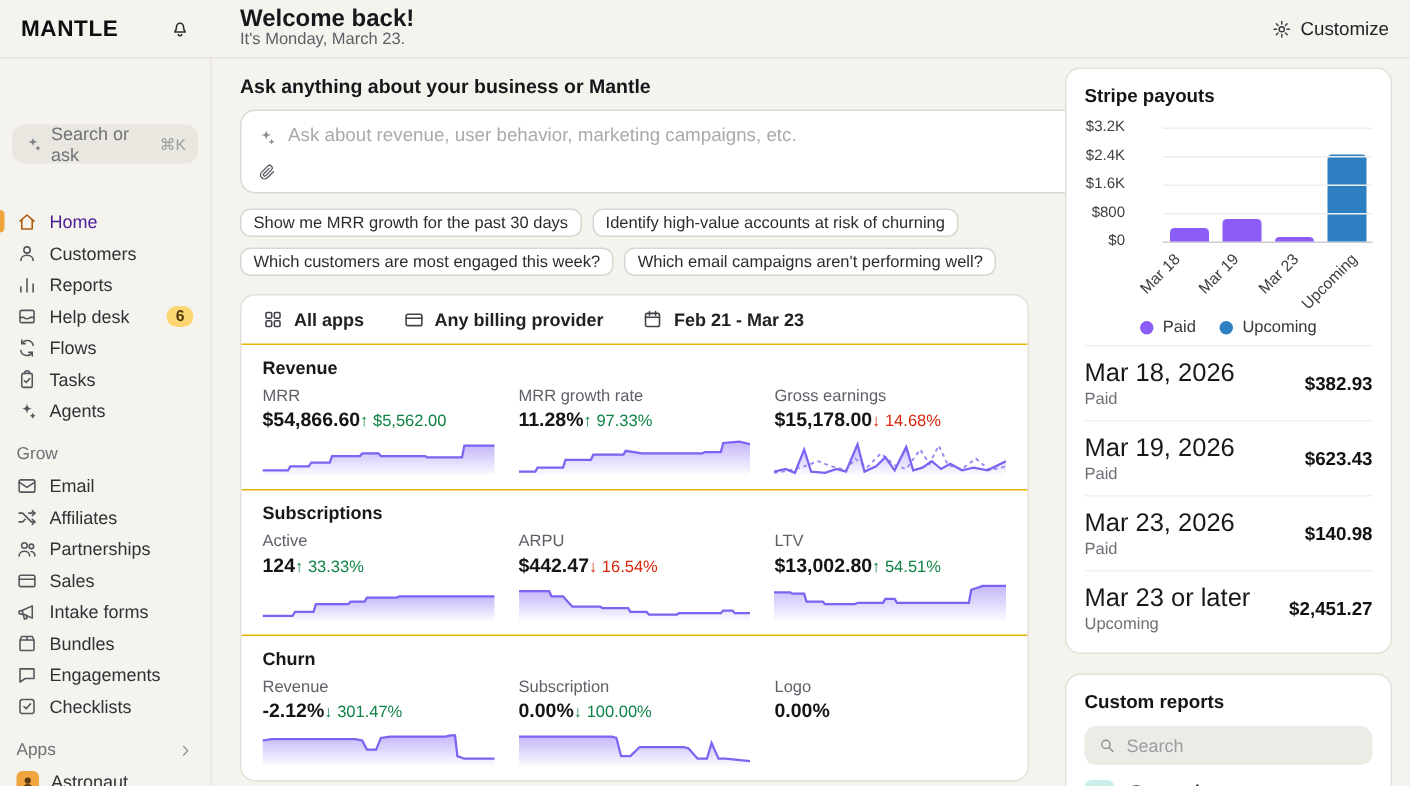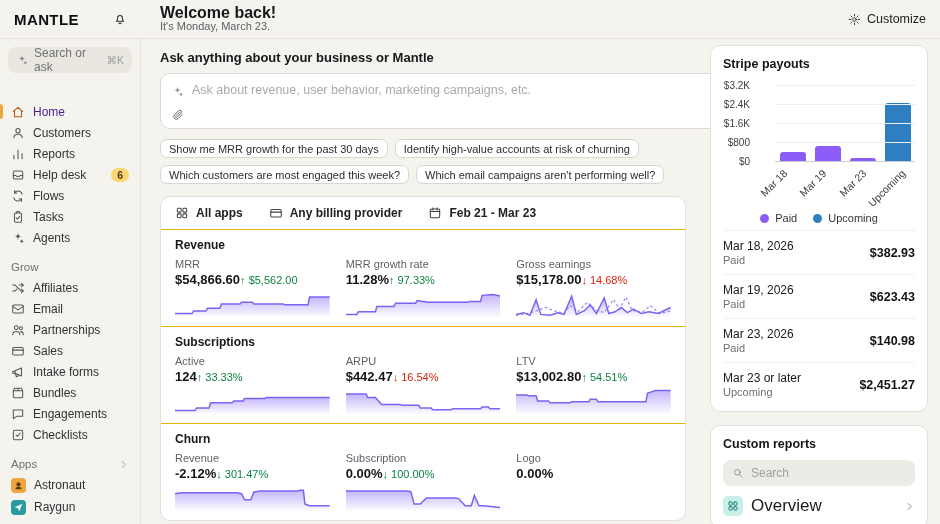--- a/index.html
+++ b/index.html
@@ -15,21 +15,21 @@
   .logo{font-size:15px;font-weight:800;letter-spacing:.4px;color:#0d0e10;}
   .bell{width:14px;height:14px;color:#2c2e31;}
   .greeting{margin-left:19px;flex:1;}
   .g-title{font-size:16px;font-weight:700;color:#16181b;line-height:14px;}
   .g-sub{font-size:11px;color:#5d6167;line-height:12px;}
   .customize{display:flex;align-items:center;gap:6px;font-size:12.5px;color:#222428;margin-right:14px;}
   .customize .ico{width:13px;height:13px;color:#3c3f43;}
 
   
   .sidebar{position:absolute;top:39px;left:0;bottom:0;width:141px;border-right:1px solid #e7e5de;box-sizing:border-box;padding:8px 8px 0;}
-  .searchpill{display:flex;align-items:center;gap:6px;background:#e9e7e0;border-radius:8px;height:26px;padding:0 8px;margin-bottom:10px;}
+  .searchpill{display:flex;align-items:center;gap:6px;background:#e9e7e0;border-radius:8px;height:26px;padding:0 8px;margin-bottom:10px;margin-top:36px;}
   .searchpill .ico{width:12px;height:12px;color:#7c7f83;flex:0 0 auto;}
   .sp-label{font-size:12px;color:#6f7276;flex:1;}
   .sp-kbd{font-size:10.5px;color:#9b9da1;}
   .nav-item{position:relative;display:flex;align-items:center;gap:8px;height:21px;padding:0 3px;font-size:12px;color:#303236;}
   .nav-item .ico{width:14px;height:14px;color:#54575c;flex:0 0 auto;}
   .nav-item .lbl{white-space:nowrap;}
   .nav-item.active{color:#4c1d95;margin-top:28px;}
   .nav-item.active .ico{color:#b05a0b;}
   .nav-item.active::before{content:"";position:absolute;left:-8px;top:3px;width:3px;height:15px;background:#efa43d;border-radius:0 3px 3px 0;}
   .badge{margin-left:auto;background:#fbd671;color:#553a0e;font-size:10.5px;font-weight:600;border-radius:999px;padding:1px 6px;line-height:12px;}
@@ -79,21 +79,21 @@
   .gridline{position:absolute;left:0;right:0;height:1px;background:#eceef0;}
   .bcell{flex:1;display:flex;justify-content:center;align-items:flex-end;height:100%;}
   .bar{width:26px;border-radius:3px 3px 0 0;}
   .xlabels{position:relative;height:50px;margin-left:34px;}
   .xlab{position:absolute;top:5px;font-size:10.5px;color:#3c4043;white-space:nowrap;transform-origin:100% 0;transform:translateX(-100%) rotate(-45deg);}
   .legend{display:flex;justify-content:center;gap:16px;margin:0 0 6px;}
   .litem{display:flex;align-items:center;gap:6px;font-size:11px;color:#33363a;}
   .ldot{width:9px;height:9px;border-radius:50%;}
   .prow{display:flex;justify-content:space-between;align-items:center;padding:8px 0;border-top:1px solid #f2f1ec;}
   .prow:last-child{padding-bottom:2px;}
-  .pdate{font-size:12px;color:#17191c;}
+  .pdate{font-size:17px;color:#17191c;}
   .pstatus{font-size:11px;color:#6d7076;margin-top:1px;}
   .pamount{font-size:12.5px;font-weight:700;color:#101214;}
 
   .custom-panel{margin-top:13px;}
   .search-box{display:flex;align-items:center;gap:7px;background:#ecebe6;border-radius:8px;height:26px;padding:0 9px;margin-top:9px;}
   .search-box .ico{width:12px;height:12px;color:#8a8d91;flex:0 0 auto;}
   .search-box input{border:0;outline:0;background:transparent;font-family:"Liberation Sans",sans-serif;font-size:12px;color:#0f766e;width:100%;padding:0;}
   .search-box input::placeholder{color:#9b9ea2;}
   .report-row{display:flex;align-items:center;gap:8px;margin-top:10px;}
   .r-ico{width:20px;height:20px;border-radius:5px;background:#c9efe9;color:#0e7569;display:flex;align-items:center;justify-content:center;flex:0 0 auto;}
@@ -209,34 +209,34 @@
           <span class="lbl">Agents</span>
         </div>
       </nav>
     <div class="sec-label">
       <span>Grow</span>
     </div>
     <nav id="nav-grow">
         <div class="nav-item">
           <span class="ico">
             <svg viewBox="0 0 24 24" fill="none" stroke="currentColor" stroke-width="1.8" stroke-linecap="round" stroke-linejoin="round">
+              <rect x="3" y="5" width="18" height="14" rx="2"></rect>
+              <path d="M3 7.5l9 6 9-6"></path>
+            </svg>
+          </span>
+          <span class="lbl">Email</span>
+        </div>
+        <div class="nav-item">
+          <span class="ico">
+            <svg viewBox="0 0 24 24" fill="none" stroke="currentColor" stroke-width="1.8" stroke-linecap="round" stroke-linejoin="round">
               <path d="M3 7h4l10 10h4M3 17h4l3-3M14 7h7"></path>
               <path d="M18 4l3 3-3 3M18 14l3 3-3 3"></path>
             </svg>
           </span>
           <span class="lbl">Affiliates</span>
-        </div>
-        <div class="nav-item">
-          <span class="ico">
-            <svg viewBox="0 0 24 24" fill="none" stroke="currentColor" stroke-width="1.8" stroke-linecap="round" stroke-linejoin="round">
-              <rect x="3" y="5" width="18" height="14" rx="2"></rect>
-              <path d="M3 7.5l9 6 9-6"></path>
-            </svg>
-          </span>
-          <span class="lbl">Email</span>
         </div>
         <div class="nav-item">
           <span class="ico">
             <svg viewBox="0 0 24 24" fill="none" stroke="currentColor" stroke-width="1.8" stroke-linecap="round" stroke-linejoin="round">
               <circle cx="9" cy="8" r="3.2"></circle>
               <path d="M3 20c0-3.4 2.7-5.4 6-5.4s6 2 6 5.4"></path>
               <circle cx="17" cy="9" r="2.6"></circle>
               <path d="M16.5 14.8c2.7.3 4.5 2.1 4.5 5.2"></path>
             </svg>
           </span>

